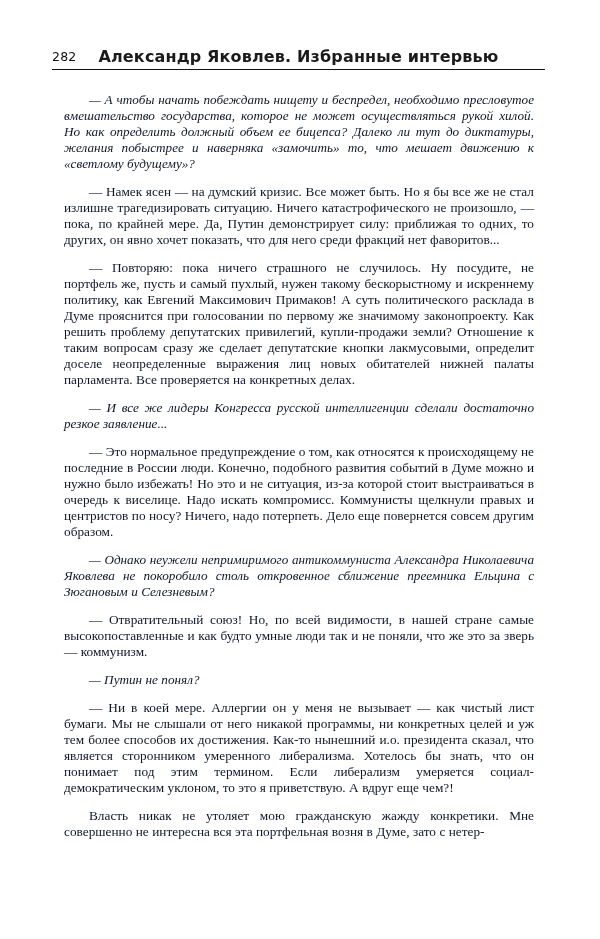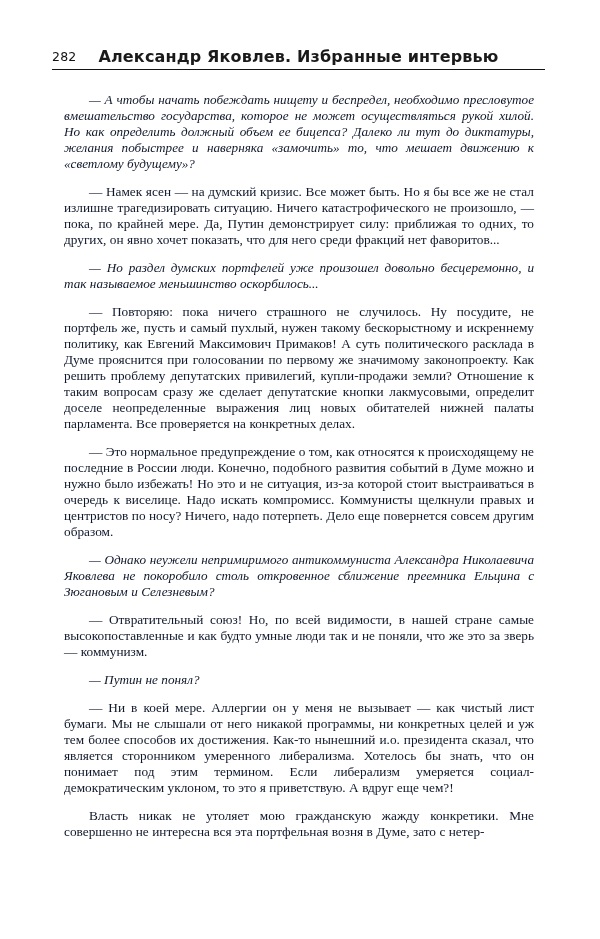--- a/index.html
+++ b/index.html
@@ -86,22 +86,22 @@
 <div class="page">
 
   <div class="page-header">
     <span class="folio">282</span>
     <span class="running-title">Александр Яковлев. Избранные интервью</span>
   </div>
 
   <div class="body-text">
     <p class="para italic">— А чтобы начать побеждать нищету и беспредел, необходимо пресловутое вмешательство государства, которое не может осуществляться рукой хилой. Но как определить должный объем ее бицепса? Далеко ли тут до диктатуры, желания побыстрее и наверняка «замочить» то, что мешает движению к «светлому будущему»?</p>
     <p class="para">— Намек ясен — на думский кризис. Все может быть. Но я бы все же не стал излишне трагедизировать ситуацию. Ничего катастрофического не произошло, — пока, по крайней мере. Да, Путин демонстрирует силу: приближая то одних, то других, он явно хочет показать, что для него среди фракций нет фаворитов...</p>
-    <p class="para italic">— Но раздел думских портфелей уже произошел довольно бесцеремонно, и так называемое меньшинство оскорбилось...</p>
     <p class="para">— Повторяю: пока ничего страшного не случилось. Ну посудите, не портфель же, пусть и самый пухлый, нужен такому бескорыстному и искреннему политику, как Евгений Максимович Примаков! А суть политического расклада в Думе прояснится при голосовании по первому же значимому законопроекту. Как решить проблему депутатских привилегий, купли-продажи земли? Отношение к таким вопросам сразу же сделает депутатские кнопки лакмусовыми, определит доселе неопределенные выражения лиц новых обитателей нижней палаты парламента. Все проверяется на конкретных делах.</p>
+    <p class="para italic">— И все же лидеры Конгресса русской интеллигенции сделали достаточно резкое заявление...</p>
     <p class="para">— Это нормальное предупреждение о том, как относятся к происходящему не последние в России люди. Конечно, подобного развития событий в Думе можно и нужно было избежать! Но это и не ситуация, из-за которой стоит выстраиваться в очередь к виселице. Надо искать компромисс. Коммунисты щелкнули правых и центристов по носу? Ничего, надо потерпеть. Дело еще повернется совсем другим образом.</p>
     <p class="para italic">— Однако неужели непримиримого антикоммуниста Александра Николаевича Яковлева не покоробило столь откровенное сближение преемника Ельцина с Зюгановым и Селезневым?</p>
     <p class="para">— Отвратительный союз! Но, по всей видимости, в нашей стране самые высокопоставленные и как будто умные люди так и не поняли, что же это за зверь — коммунизм.</p>
     <p class="para italic">— Путин не понял?</p>
     <p class="para">— Ни в коей мере. Аллергии он у меня не вызывает — как чистый лист бумаги. Мы не слышали от него никакой программы, ни конкретных целей и уж тем более способов их достижения. Как-то нынешний и.о. президента сказал, что является сторонником умеренного либерализма. Хотелось бы знать, что он понимает под этим термином. Если либерализм умеряется социал-демократическим уклоном, то это я приветствую. А вдруг еще чем?!</p>
     <p class="para">Власть никак не утоляет мою гражданскую жажду конкретики. Мне совершенно не интересна вся эта портфельная возня в Думе, зато с нетер-</p>
   </div>
 
 </div>
 

